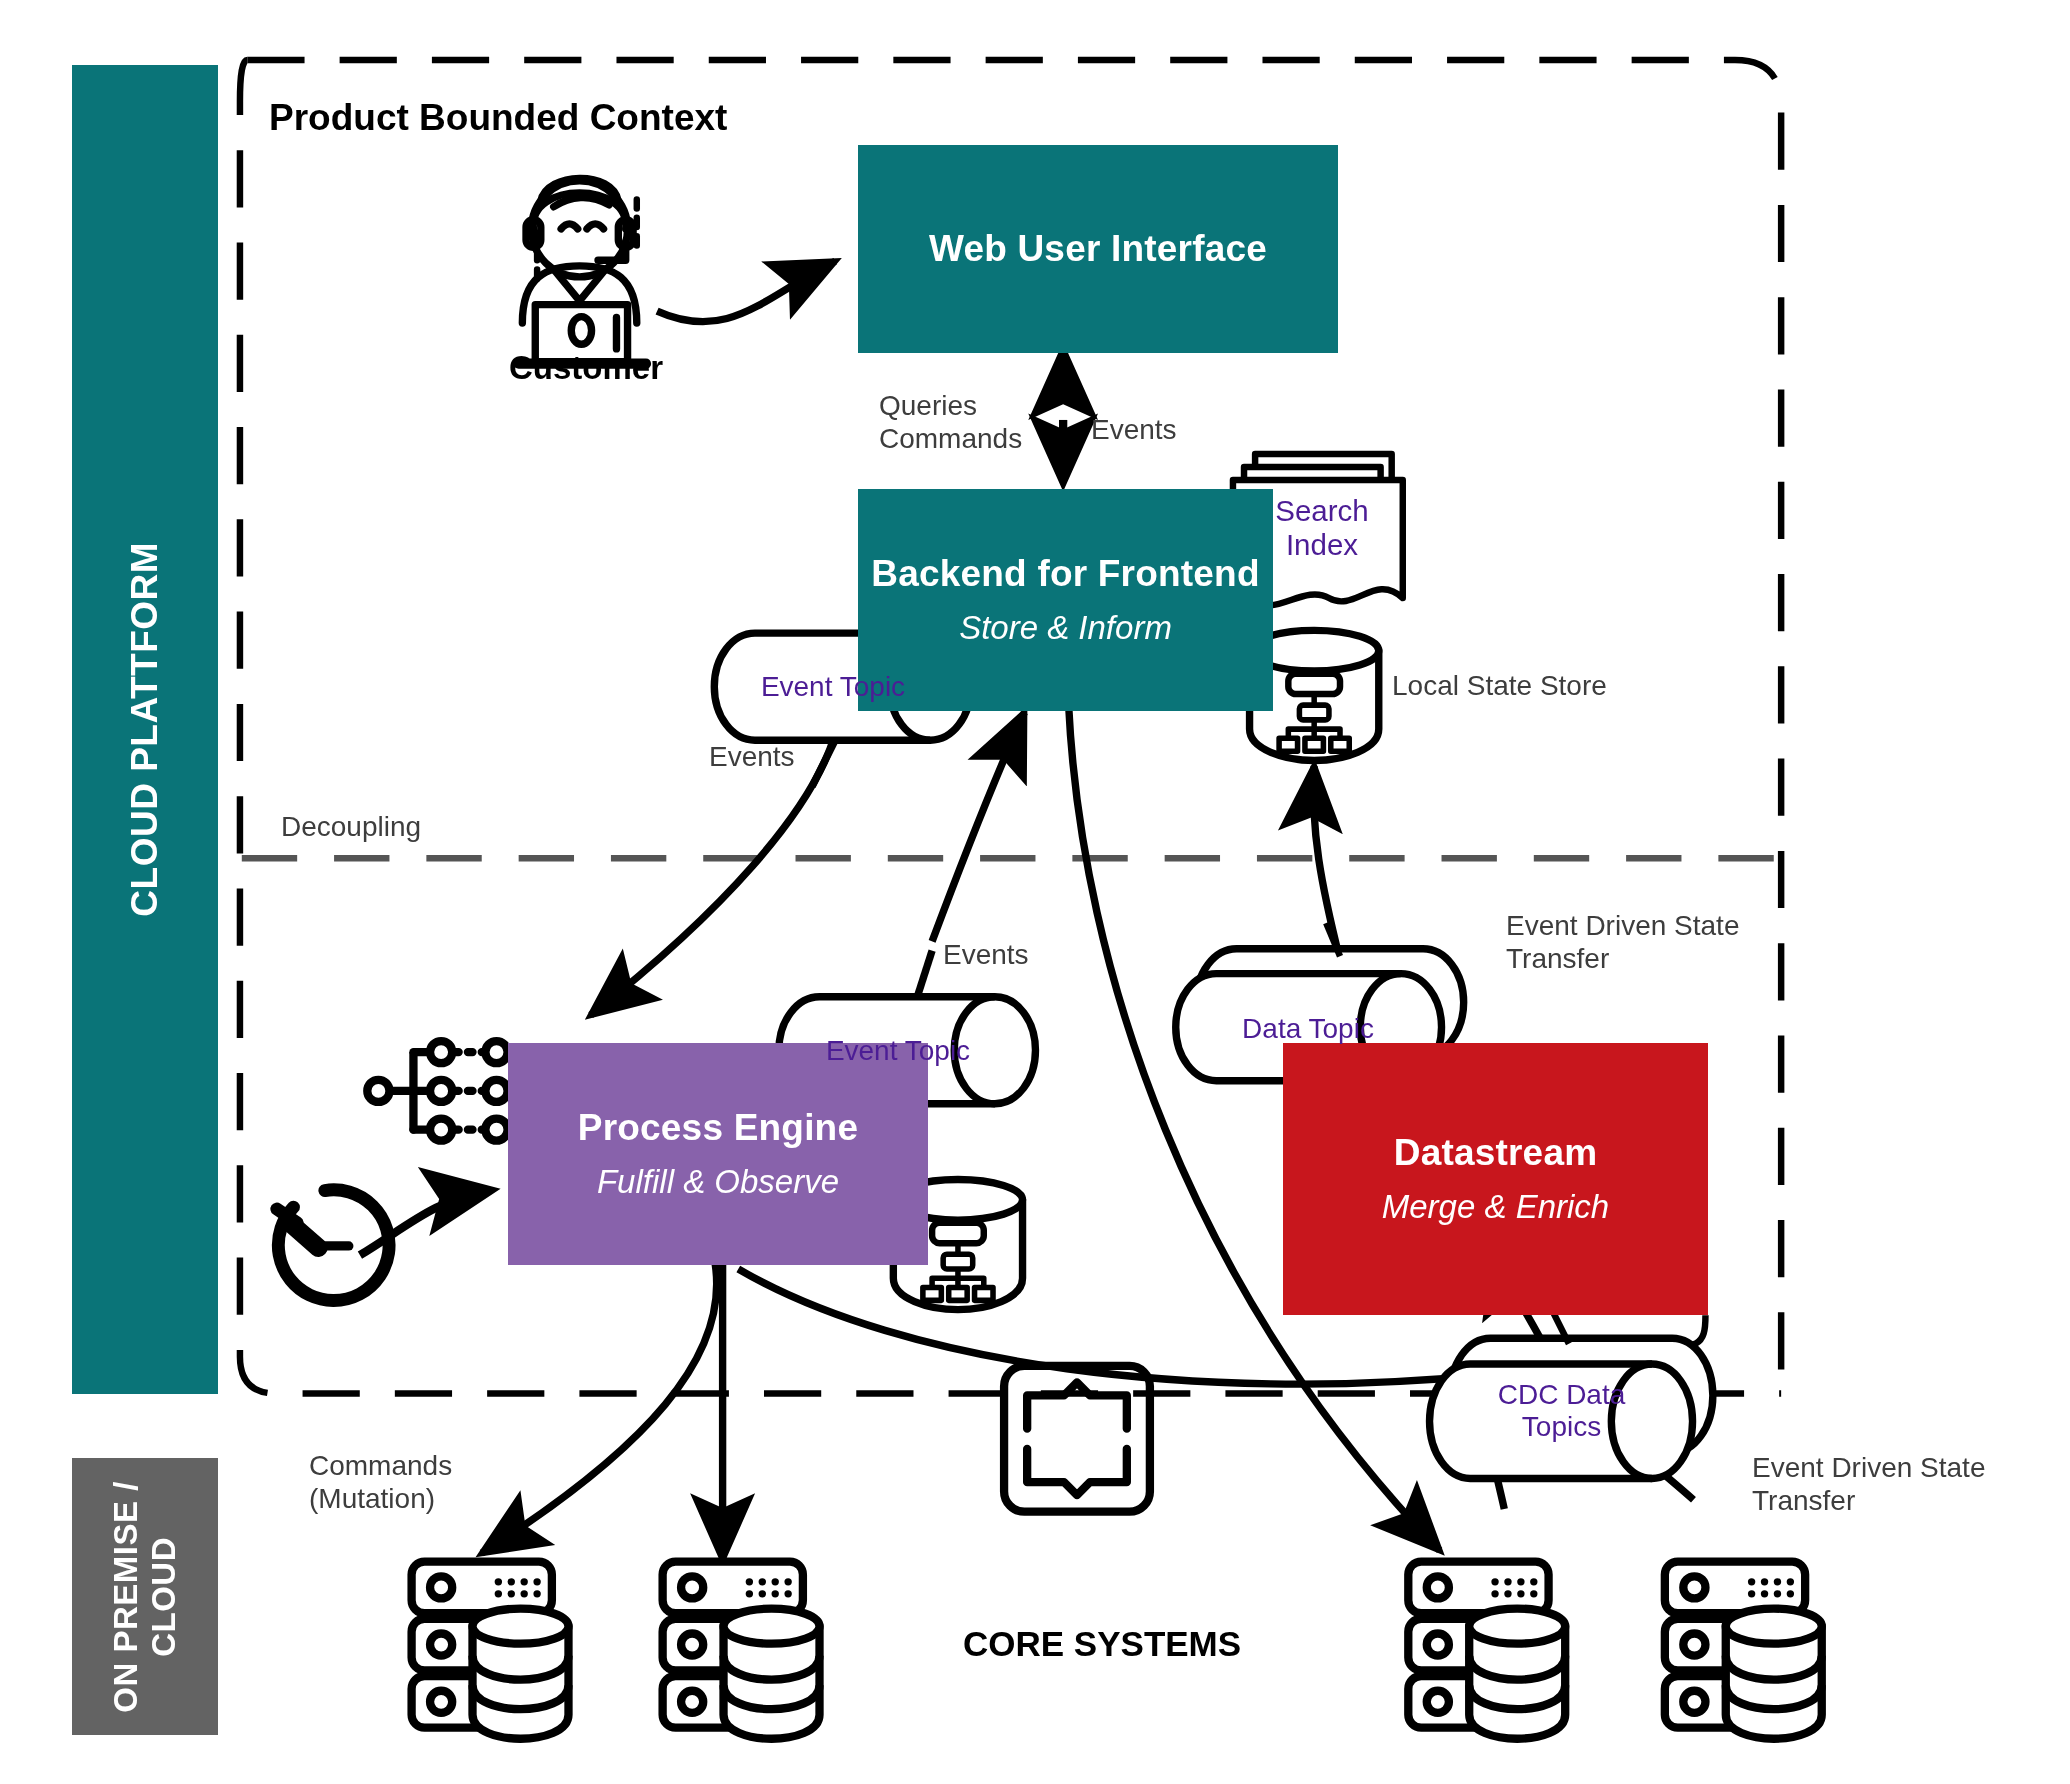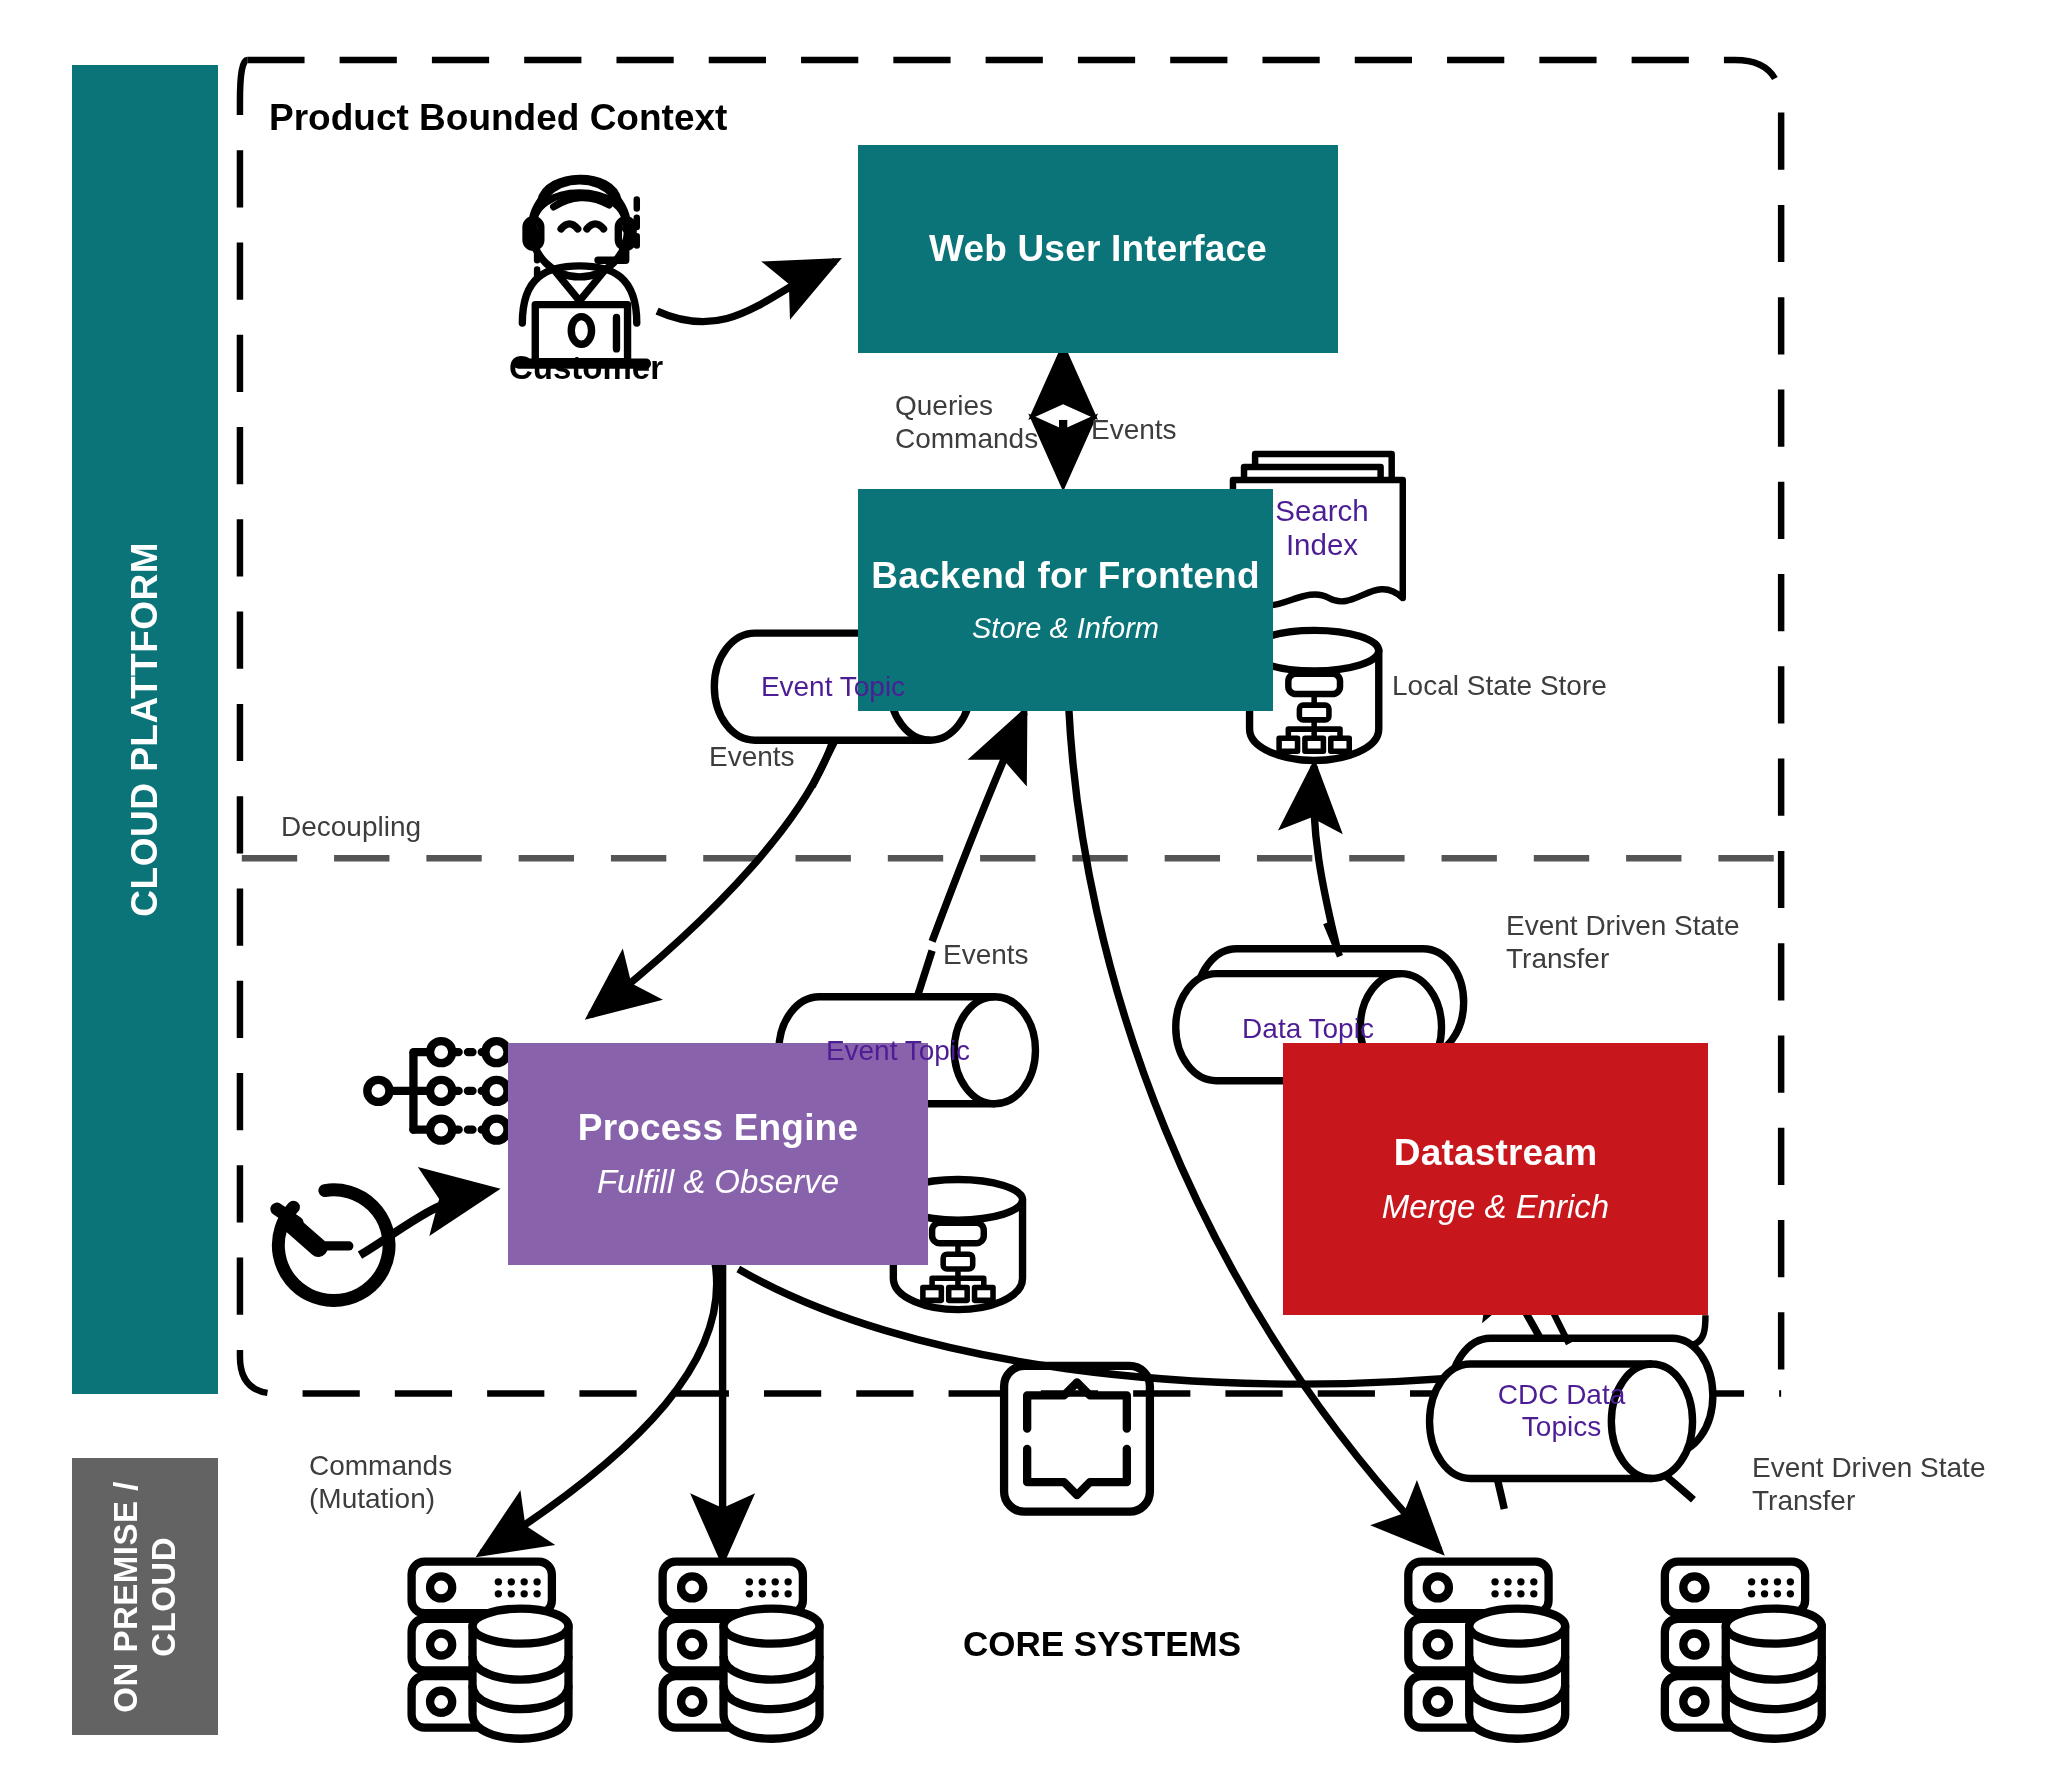--- a/index.html
+++ b/index.html
@@ -365,21 +365,21 @@
   <div class="lbl" style="left:281px; top:810px;">Decoupling</div>
 
   <div class="lbl-bold" style="left:509px; top:349px; font-size:33px;">Customer</div>
 
   <div class="svcbox" style="left:858px; top:145px; width:480px; height:208px; background:#0a7478;">
     <div class="svc-title" style="font-size:37px;">Web User Interface</div>
   </div>
 
   <div class="svcbox" style="left:858px; top:489px; width:415px; height:222px; background:#0a7478;">
     <div class="svc-title" style="font-size:37px;">Backend for Frontend</div>
-    <div class="svc-sub" style="font-size:29px;">Store &amp; Inform</div>
+    <div class="svc-sub" style="font-size:33px;">Store &amp; Inform</div>
   </div>
 
   <div class="svcbox" style="left:508px; top:1043px; width:420px; height:222px; background:#8862ab;">
     <div class="svc-title" style="font-size:37px;">Process Engine</div>
     <div class="svc-sub" style="font-size:33px;">Fulfill &amp; Observe</div>
   </div>
 
   <div class="svcbox" style="left:1283px; top:1043px; width:425px; height:272px; background:#c8161d;">
     <div class="svc-title" style="font-size:37px;">Datastream</div>
     <div class="svc-sub" style="font-size:33px;">Merge &amp; Enrich</div>
@@ -390,21 +390,21 @@
   <div class="cyl-text" style="left:801px; top:1021px; width:194px; height:59px;">Event Topic</div>
 
   <div class="cyl-text" style="left:1211px; top:999px; width:194px; height:59px;">Data Topic</div>
 
   <div class="cyl-text" style="left:1469px; top:1368px; width:185px; height:85px;">CDC Data
 Topics</div>
 
   <div class="cyl-text" style="left:1253px; top:485px; width:138px; height:85px; font-size:29.5px;">Search
 Index</div>
 
-  <div class="lbl" style="left:879px; top:389px;margin-left:16px;">Queries
+  <div class="lbl" style="left:879px; top:389px;">Queries
 Commands</div>
 
   <div class="lbl" style="left:1091px; top:413px;">Events</div>
 
   <div class="lbl" style="left:709px; top:740px;">Events</div>
 
   <div class="lbl" style="left:943px; top:938px;">Events</div>
 
   <div class="lbl" style="left:1392px; top:669px;">Local State Store</div>
 

